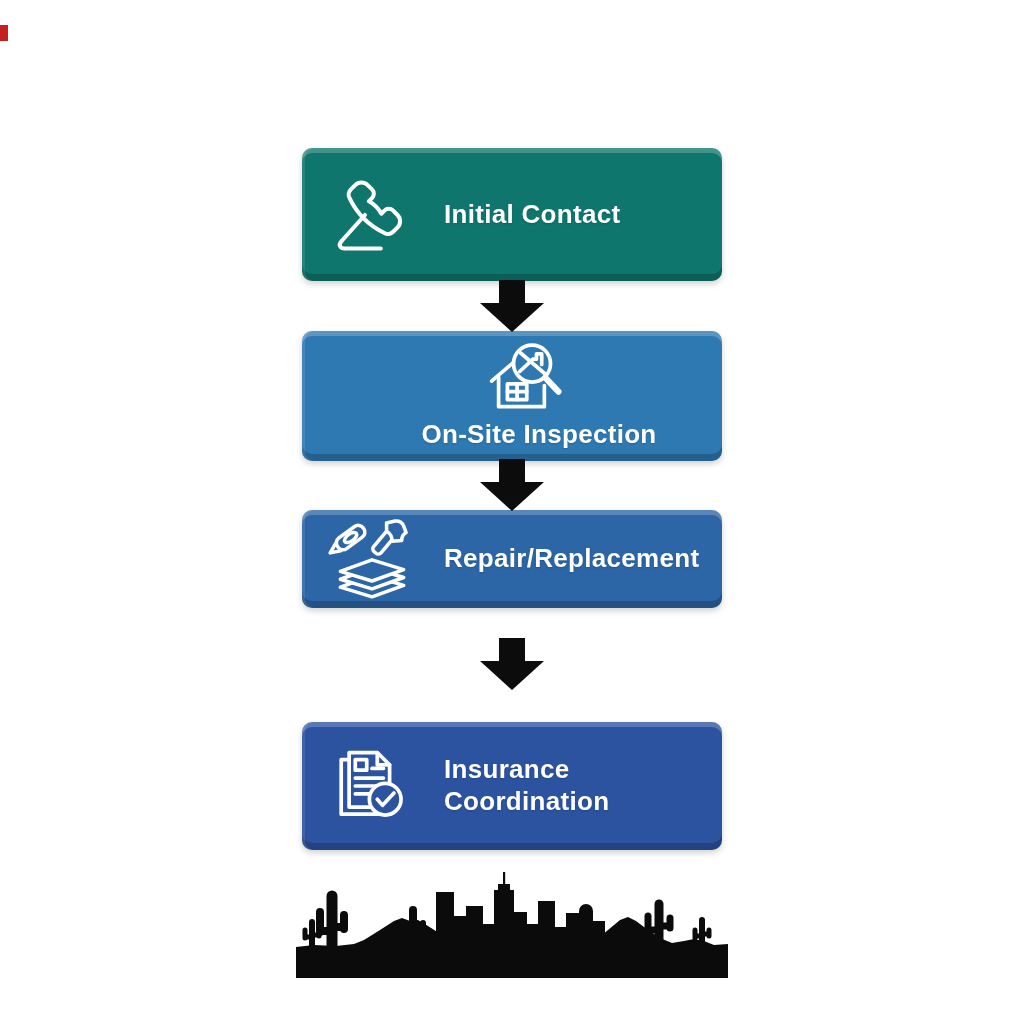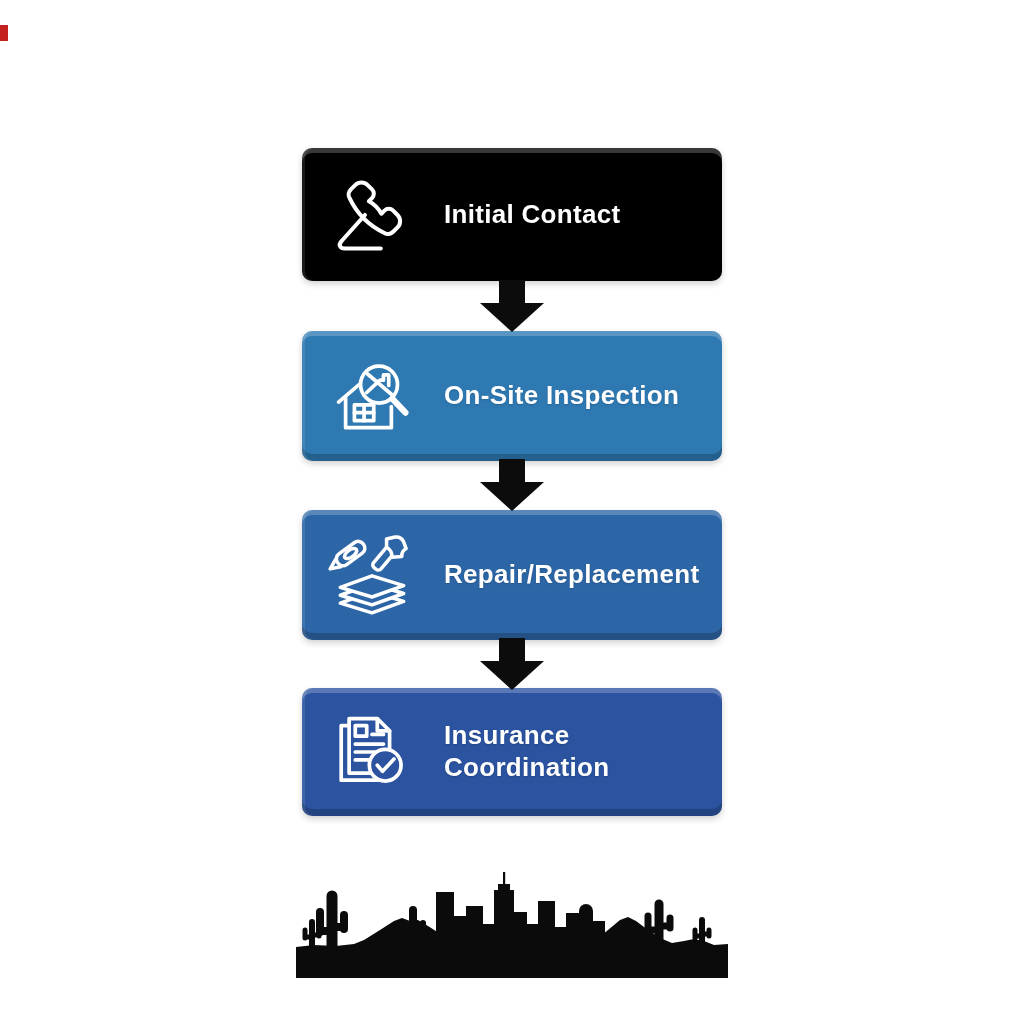--- a/index.html
+++ b/index.html
@@ -15,22 +15,22 @@
     position:absolute; left:302px; width:420px;
     border-radius:10px;
     display:flex; align-items:center; padding-left:26px; box-sizing:border-box;
     box-shadow: inset 0 5px 0 rgba(255,255,255,0.22),
                 inset 3px 0 0 rgba(255,255,255,0.10),
                 inset 0 -7px 0 rgba(0,0,0,0.20),
                 0 3px 6px rgba(0,0,0,0.18);
   }
   .step-0 { top:148px; height:133px; }
   .step-1 { top:331px; height:130px; }
-  .step-2 { top:510px; height:130px; }
-  .step-3 { top:688px; height:128px; }
+  .step-2 { top:510px; height:98px; }
+  .step-3 { top:722px; height:128px; }
 
   .step .icon { width:88px; height:88px; flex:none; }
   .step .icon svg { width:100%; height:100%; display:block; }
   .step .label {
     margin-left:28px; font-size:26px; font-weight:700; letter-spacing:0.3px;
     line-height:1.22; text-shadow:0 1px 2px rgba(0,0,0,0.18);
   }
   .step-3 .label { max-width:240px; }
 
   
@@ -49,40 +49,40 @@
   .skyline { position:absolute; left:296px; top:870px; width:432px; height:108px; }
   .skyline svg { width:100%; height:100%; display:block; }
 </style>
 </head>
 <body>
 
 <div class="canvas">
 
   <div class="corner-artifact"></div>
 
-  <div class="step step-0" style="background-color: #000000; color: rgb(74, 169, 220); text-align: center;">
+  <div class="step step-0" style="background-color: #0f766e; color: rgb(74, 169, 220); text-align: center;">
     <span class="icon">
       <svg viewBox="0 0 100 100">
         <g fill="none" stroke="#fff" stroke-width="4.6" stroke-linecap="round" stroke-linejoin="round">
           <path d="M42,50 L16,79 Q12,83 14,86 Q15,88 19,88 L60,88"></path>
           <g transform="rotate(45 50 45)">
             <path d="M16,38 a10,10 0 0 1 10,-10 h7 a7,7 0 0 1 7,7 v5 q10,-3 20,0 v-5 a7,7 0 0 1 7,-7 h7 a10,10 0 0 1 10,10 v7 a8,8 0 0 1 -6,8 q-28,10 -56,0 a8,8 0 0 1 -6,-8 Z"></path>
           </g>
         </g>
       </svg>
     </span>
     <span class="label" style="color: rgb(255, 255, 255);">Initial Contact</span>
   </div>
 
   <div class="arrow arrow-0">
     <div class="stem" style="background-color: rgb(12, 12, 12);"></div>
     <div class="head" style="border-top-color: rgb(12, 12, 12);"></div>
   </div>
 
-  <div class="step step-1" style="background-color: rgb(46, 121, 178); color: rgb(46, 121, 178);">
+  <div class="step step-1" style="background-color: rgb(46, 121, 178); color: rgb(46, 121, 178); flex-direction: column;">
     <span class="icon">
       <svg viewBox="0 0 100 100">
         <g fill="none" stroke="#fff" stroke-width="4.2" stroke-linecap="round" stroke-linejoin="round">
           <path d="M20,52 L20,86 L72,86 L72,62"></path>
           <path d="M12,57 L46,28 L56,36"></path>
           <rect x="30" y="60" width="22" height="18"></rect>
           <line x1="41" y1="60" x2="41" y2="78"></line>
           <line x1="30" y1="69" x2="52" y2="69"></line>
           <circle cx="58" cy="37" r="21" fill="currentColor"></circle>
           <path d="M44,46 L59,32 L63,32 L63,26 L69,26 L69,38"></path>

